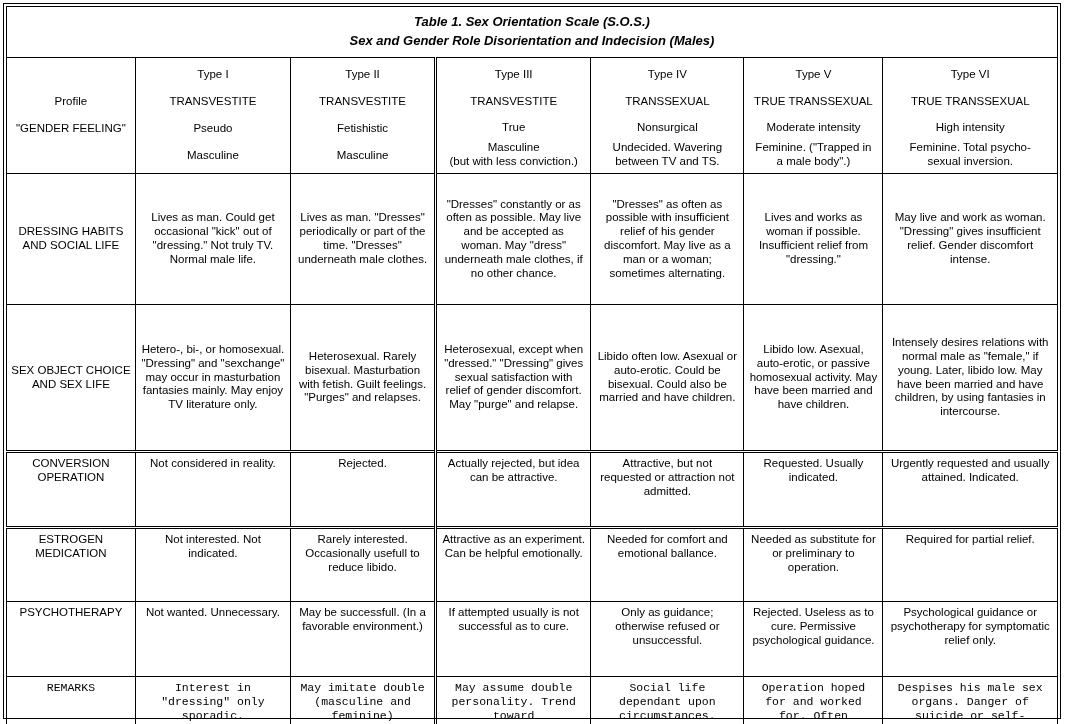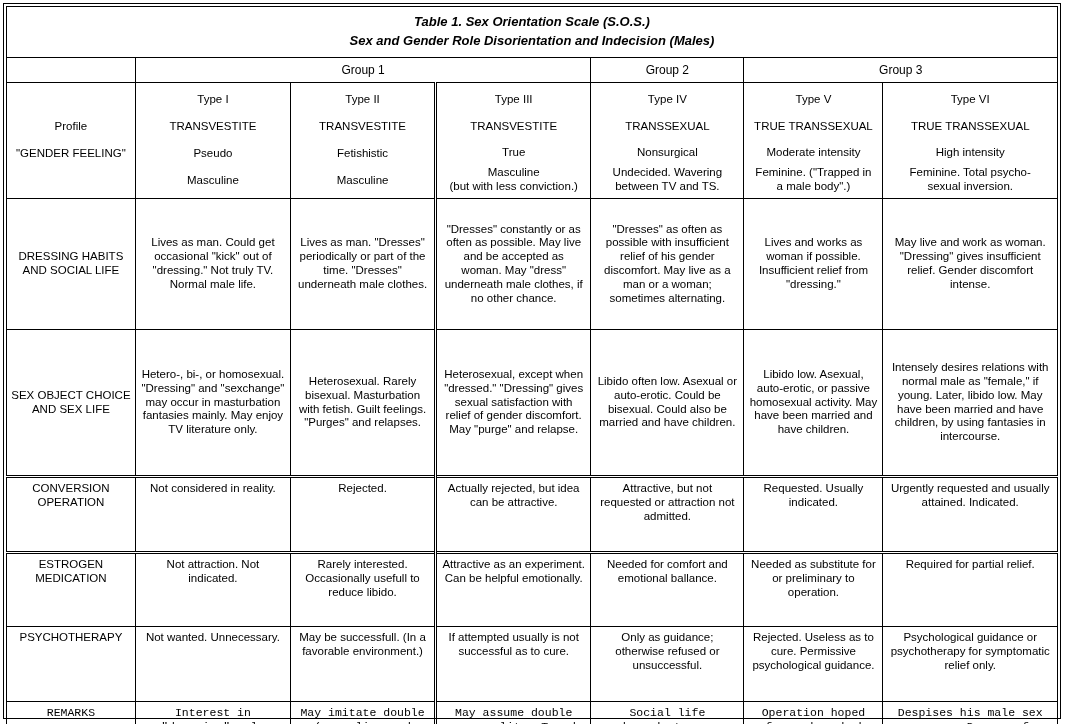--- a/index.html
+++ b/index.html
@@ -109,26 +109,20 @@
   </colgroup>
 
   <tbody>
         <tr class="title-row">
     <td colspan="7">
       <div class="title-line">Table 1. Sex Orientation Scale (S.O.S.)</div>
       <div class="title-line">Sex and Gender Role Disorientation and Indecision (Males)</div>
     </td>
   </tr>
 
-  <tr class="group-row">
-    <td></td>
-    <td colspan="3">Group 1</td>
-    <td>Group 2</td>
-    <td colspan="2">Group 3</td>
-  </tr>
 
   <tr class="header-row">
     <td class="rlabel">
       <div class="hcell">
         <div class="hslot"></div>
         <div class="hslot">Profile</div>
         <div class="hslot">"GENDER FEELING"</div>
         <div class="hslot"></div>
       </div>
     </td>
@@ -212,21 +206,21 @@
     <td class="cell">Not considered in reality.</td>
     <td class="cell">Rejected.</td>
     <td class="cell dv">Actually rejected, but idea can be attractive.</td>
     <td class="cell">Attractive, but not requested or attraction not admitted.</td>
     <td class="cell">Requested. Usually indicated.</td>
     <td class="cell">Urgently requested and usually attained. Indicated.</td>
   </tr>
 
   <tr class="row-estrogen heavy-top">
     <td class="rlabel">ESTROGEN MEDICATION</td>
-    <td class="cell">Not attraction. Not indicated.</td>
+    <td class="cell">Not interested. Not indicated.</td>
     <td class="cell">Rarely interested. Occasionally usefull to reduce libido.</td>
     <td class="cell dv">Attractive as an experiment. Can be helpful emotionally.</td>
     <td class="cell">Needed for comfort and emotional ballance.</td>
     <td class="cell">Needed as substitute for or preliminary to operation.</td>
     <td class="cell">Required for partial relief.</td>
   </tr>
 
   <tr class="row-psycho">
     <td class="rlabel">PSYCHOTHERAPY</td>
     <td class="cell">Not wanted. Unnecessary.</td>

